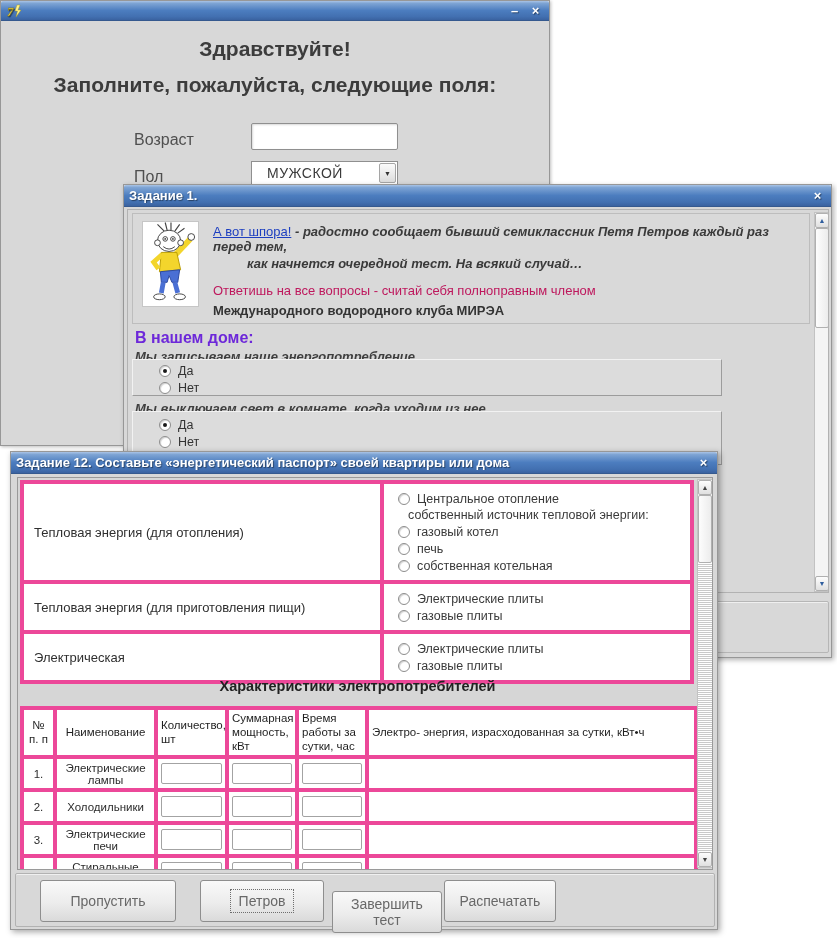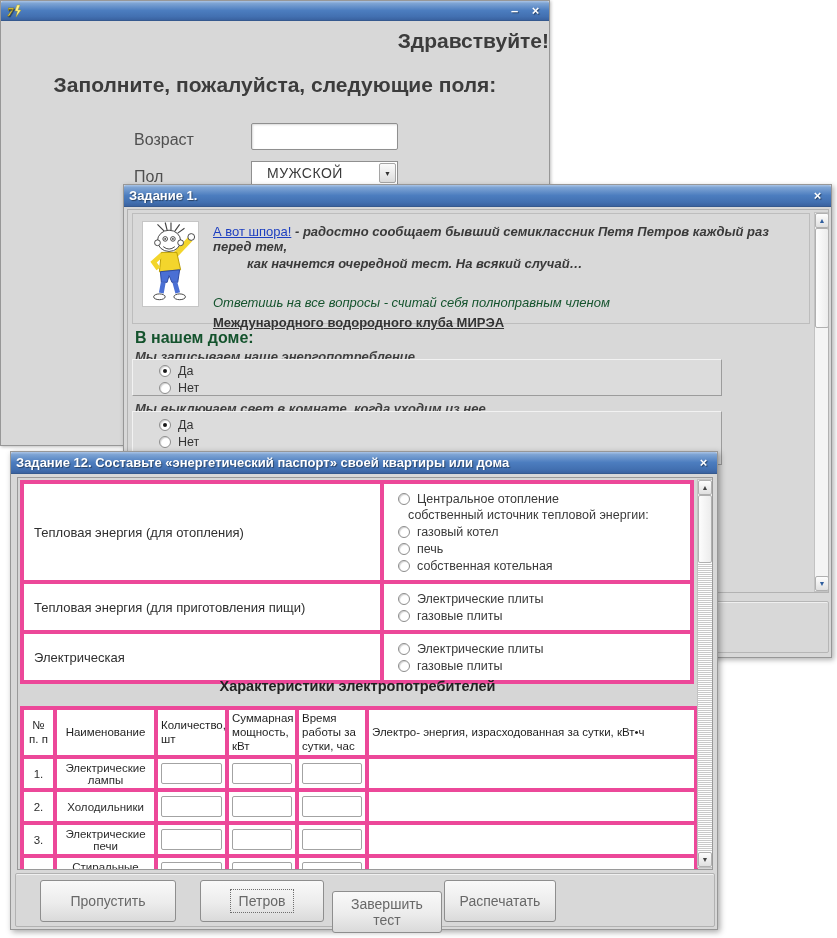--- a/index.html
+++ b/index.html
@@ -16,44 +16,44 @@
     color:#fff; font-size:13px; font-weight:bold; text-shadow:1px 1px 1px rgba(0,0,0,.45);
   }
   .tb-title { flex:1 1 auto; white-space:nowrap; overflow:hidden; }
   .tb-btn { width:17px; text-align:center; font-weight:bold; font-size:13px; cursor:default; color:#fff; }
 
   
   #win1 { left:0; top:0; width:550px; height:446px; z-index:1; box-shadow:1px 1px 3px rgba(0,0,0,.25); }
   #win1 .titlebar { height:20px; }
   .app-icon { width:16px; height:14px; display:inline-block; }
   .big-heading { position:absolute; left:0; width:100%; text-align:center; font-size:21px; font-weight:bold; color:#3c3c3c; }
-  #hello-h1 { top:28px;text-align:right; }
+  #hello-h1 { top:36px; }
   #hello-h2 { top:72px; }
   .fld-label { position:absolute; left:133px; font-size:16px; color:#4f4f4f; }
   .txt-input { position:absolute; left:250px; width:147px; height:27px; background:#fff;
     border:1px solid #8f8f8f; border-radius:2px; box-shadow:inset 1px 1px 2px rgba(0,0,0,.15);
     font:14px "Liberation Sans",sans-serif; padding:0 5px; color:#333; }
   .combo { position:absolute; left:250px; top:160px; width:147px; height:24px; background:#fff;
     border:1px solid #8f8f8f; display:flex; align-items:center; }
   .combo-text { flex:1; font-size:14px; color:#3a3a3a; padding-left:15px; letter-spacing:.5px; }
   .combo-btn { width:17px; height:20px; margin-right:1px; background:linear-gradient(#fbfbfb,#dcdcdc);
     border:1px solid #a5a5a5; border-radius:2px; font-size:7px; color:#333; display:flex; align-items:center; justify-content:center; }
 
   
   #win2 { left:123px; top:184px; width:709px; height:474px; z-index:2; box-shadow:2px 2px 5px rgba(0,0,0,.3); }
   .scrollbox2 { position:absolute; left:3px; top:24px; width:702px; height:384px; border:1px solid #b2b2b2; background:#d8d8d8; overflow:hidden; }
   .hint-panel { position:absolute; left:4px; top:3px; width:678px; height:111px; border:1px solid #bdbdbd; background:#d9d9d9; }
   .mascot { position:absolute; left:9px; top:7px; width:57px; height:86px; background:#fff; border:1px solid #c6c6c6; }
   .hint-text { position:absolute; left:80px; top:10px; width:588px; font-size:13px; color:#3d3d3d; }
   .hint-link { color:var(--link,#1d3fc0); text-decoration:underline; font-size:13px; }
   .quote { font-weight:bold; font-style:italic; color:#3a3a3a; }
   .quote-l2 { margin-left:34px; margin-top:2px; }
-  .note-1 { margin-top:24px; color:#14532d;font-style:italic; }
-  .note-2 { margin-top:5px; font-weight:bold; color:#333;text-decoration:underline; }
-  .sect-heading { position:absolute; left:7px; top:119px; font-size:16px; font-weight:bold; color:#14532d; }
+  .note-1 { margin-top:12px; color:#be185d; }
+  .note-2 { margin-top:5px; font-weight:bold; color:#333; }
+  .sect-heading { position:absolute; left:7px; top:119px; font-size:16px; font-weight:bold; color:#6d28d9; }
   .q-label { position:absolute; left:7px; font-size:13px; font-weight:bold; font-style:italic; color:#3f3f3f; }
   .answers { position:absolute; left:4px; width:590px; background:#dcdcdc;
     border-top:1px solid #f2f2f2; border-left:1px solid #f2f2f2; border-right:1px solid #9c9c9c; border-bottom:1px solid #9c9c9c; }
   .opt-row { display:flex; align-items:center; gap:7px; padding-left:26px; height:17px; font-size:12.5px; color:#333; }
   .radio { width:12px; height:12px; border-radius:50%; background:#fff; border:1px solid #8d8d8d;
     box-shadow:inset 1px 1px 1px rgba(0,0,0,.18); flex:0 0 auto; position:relative; }
   .radio.sel::after { content:""; position:absolute; left:3px; top:3px; width:4px; height:4px; border-radius:50%; background:#1a1a1a; }
 
   
   .vscroll { position:absolute; width:16px; background:#f4f4f4; border:1px solid #c2c2c2; display:flex; flex-direction:column; }

